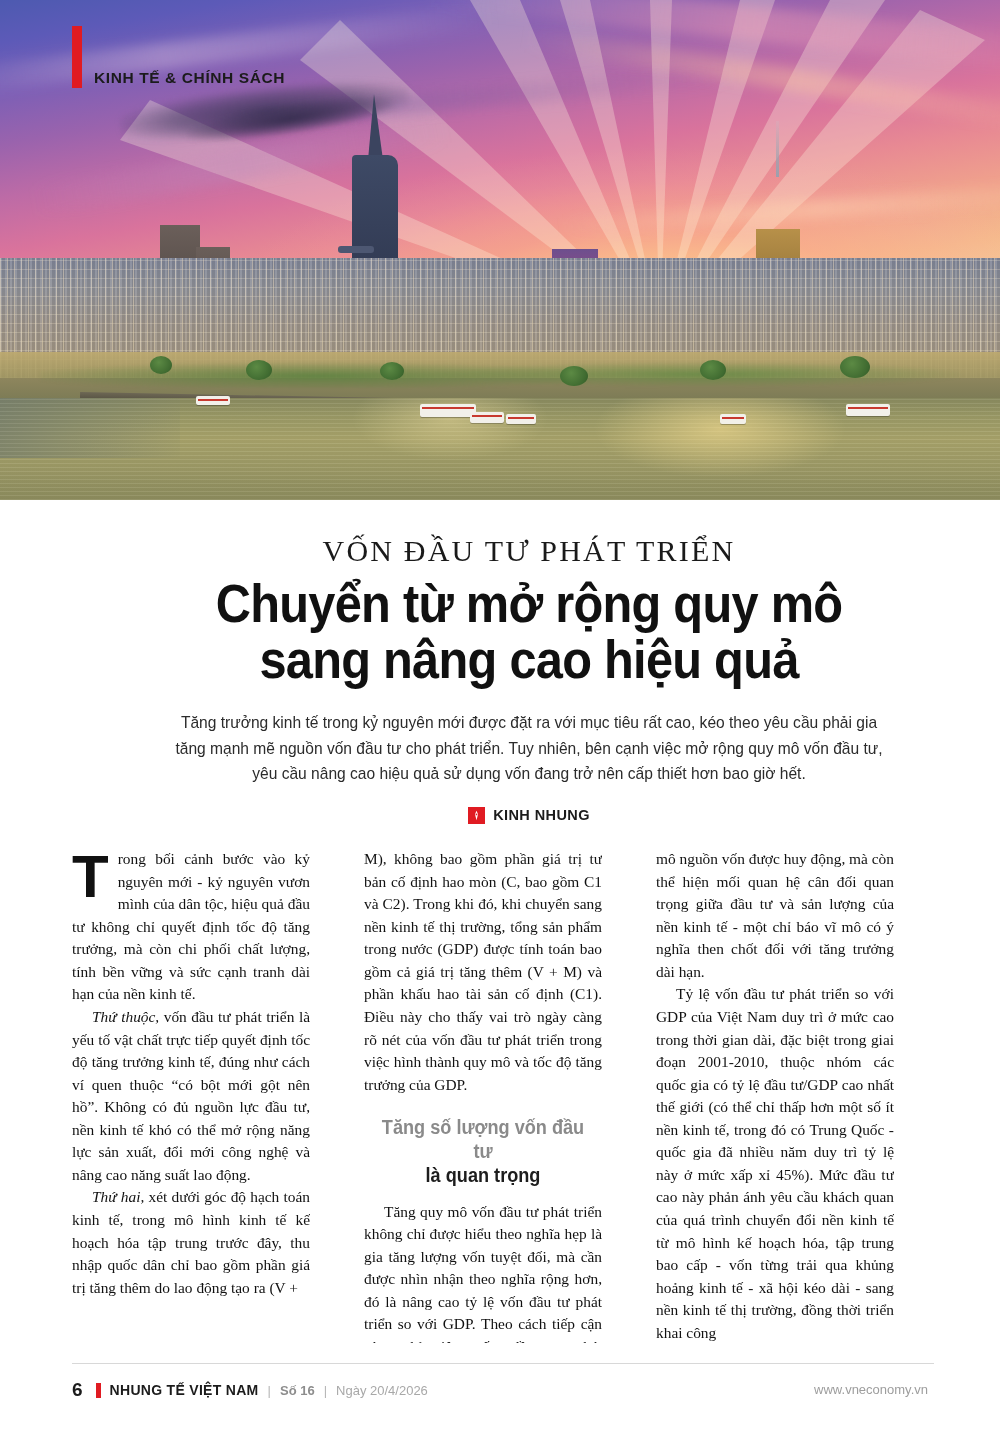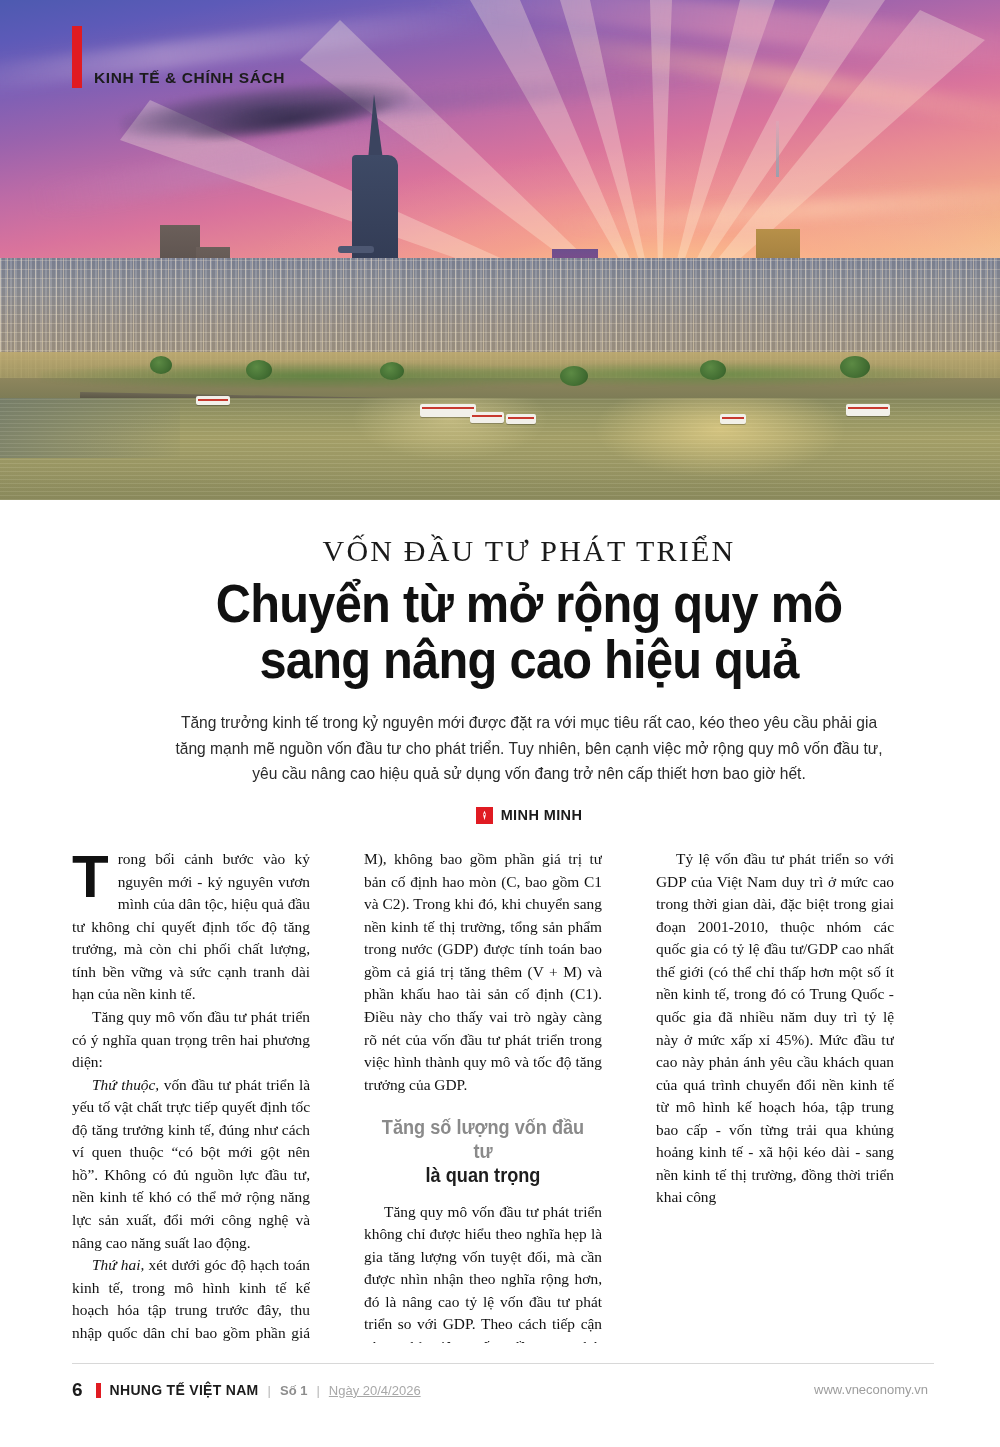--- a/index.html
+++ b/index.html
@@ -328,21 +328,21 @@
   .footer-left {
     position: absolute; left: 72px; top: 16px;
     display: flex; align-items: center; gap: 9px;
     font-family: "Liberation Sans", sans-serif;
   }
   .pagenum { font-weight: 700; font-size: 19px; color: #1b1b1b; }
   .foot-bar { width: 5px; height: 15px; background: #e01b22; margin-left: 4px; }
   .foot-brand { font-weight: 700; font-size: 14px; letter-spacing: .3px; color: #1b1b1b; }
   .foot-sep { color: #b6b6b6; font-size: 13px; }
   .foot-issue { font-weight: 700; font-size: 13px; color: #8d8d8d; }
-  .foot-date { font-size: 13px; color: #a8a8a8; text-decoration: underline; }
+  .foot-date { font-size: 13px; color: #a8a8a8; }
   .footer-right {
     position: absolute; right: 72px; top: 19px;
     font-family: "Liberation Sans", sans-serif;
     font-size: 13px;
     color: #9d9d9d;
   }
 </style>
 </head>
 <body>
 
@@ -458,55 +458,55 @@
       <span class="hl-line">sang nâng cao hiệu quả</span>
     </h1>
     <div class="deck">Tăng trưởng kinh tế trong kỷ nguyên mới được đặt ra với mục tiêu rất cao, kéo theo yêu cầu phải gia tăng mạnh mẽ nguồn vốn đầu tư cho phát triển. Tuy nhiên, bên cạnh việc mở rộng quy mô vốn đầu tư, yêu cầu nâng cao hiệu quả sử dụng vốn đang trở nên cấp thiết hơn bao giờ hết.</div>
     <div class="byline">
       <span class="byline-icon">
         <svg width="11" height="11" viewBox="0 0 11 11" aria-hidden="true">
           <path d="M5.5 0.8 L7 4.2 L5.5 10.2 L4 4.2 Z" fill="#ffffff"></path>
           <circle cx="5.5" cy="4.4" r="0.9" fill="#e01b22"></circle>
         </svg>
       </span>
-      <span class="byline-name">MINH MINH</span>
+      <span class="byline-name">KINH NHUNG</span>
     </div>
   </div>
 
   <div class="columns">
 
     <div class="col">
       <p class="dropcap-para"><span class="dropcap">T</span><span>rong bối cảnh bước vào kỷ nguyên mới - kỷ nguyên vươn mình của dân tộc, hiệu quả đầu tư không chỉ quyết định tốc độ tăng trưởng, mà còn chi phối chất lượng, tính bền vững và sức cạnh tranh dài hạn của nền kinh tế.</span></p>
-      <p><span>Tăng quy mô vốn đầu tư phát triển có ý nghĩa quan trọng trên hai phương diện:</span></p>
       <p><em>Thứ thuộc,</em><span> vốn đầu tư phát triển là yếu tố vật chất trực tiếp quyết định tốc độ tăng trưởng kinh tế, đúng như cách ví quen thuộc “có bột mới gột nên hồ”. Không có đủ nguồn lực đầu tư, nền kinh tế khó có thể mở rộng năng lực sản xuất, đổi mới công nghệ và nâng cao năng suất lao động.</span></p>
       <p><em>Thứ hai,</em><span> xét dưới góc độ hạch toán kinh tế, trong mô hình kinh tế kế hoạch hóa tập trung trước đây, thu nhập quốc dân chỉ bao gồm phần giá trị tăng thêm do lao động tạo ra (V +</span></p>
     </div>
 
     <div class="col">
       <p class="noindent"><span>M), không bao gồm phần giá trị tư bản cố định hao mòn (C, bao gồm C1 và C2). Trong khi đó, khi chuyển sang nền kinh tế thị trường, tổng sản phẩm trong nước (GDP) được tính toán bao gồm cả giá trị tăng thêm (V + M) và phần khấu hao tài sản cố định (C1). Điều này cho thấy vai trò ngày càng rõ nét của vốn đầu tư phát triển trong việc hình thành quy mô và tốc độ tăng trưởng của GDP.</span></p>
       <div class="subhead">
         <span class="sh1">Tăng số lượng vốn đầu tư</span>
         <span class="sh2">là quan trọng</span>
       </div>
       <p><span>Tăng quy mô vốn đầu tư phát triển không chỉ được hiểu theo nghĩa hẹp là gia tăng lượng vốn tuyệt đối, mà cần được nhìn nhận theo nghĩa rộng hơn, đó là nâng cao tỷ lệ vốn đầu tư phát triển so với GDP. Theo cách tiếp cận này, chỉ tiêu vốn đầu tư phát triển/GDP không chỉ phản ánh quy</span></p>
     </div>
 
     <div class="col">
+      <p class="noindent"><span>mô nguồn vốn được huy động, mà còn thể hiện mối quan hệ cân đối quan trọng giữa đầu tư và sản lượng của nền kinh tế - một chỉ báo vĩ mô có ý nghĩa then chốt đối với tăng trưởng dài hạn.</span></p>
       <p><span>Tỷ lệ vốn đầu tư phát triển so với GDP của Việt Nam duy trì ở mức cao trong thời gian dài, đặc biệt trong giai đoạn 2001-2010, thuộc nhóm các quốc gia có tỷ lệ đầu tư/GDP cao nhất thế giới (có thể chỉ thấp hơn một số ít nền kinh tế, trong đó có Trung Quốc - quốc gia đã nhiều năm duy trì tỷ lệ này ở mức xấp xỉ 45%). Mức đầu tư cao này phản ánh yêu cầu khách quan của quá trình chuyển đổi nền kinh tế từ mô hình kế hoạch hóa, tập trung bao cấp - vốn từng trải qua khủng hoảng kinh tế - xã hội kéo dài - sang nền kinh tế thị trường, đồng thời triển khai công</span></p>
     </div>
 
   </div>
 
   <div class="footer">
     <div class="footer-rule"></div>
     <div class="footer-left">
       <span class="pagenum">6</span>
       <span class="foot-bar"></span>
       <span class="foot-brand">NHUNG TẾ VIỆT NAM</span>
       <span class="foot-sep">|</span>
-      <span class="foot-issue">Số 1</span>
+      <span class="foot-issue">Số 16</span>
       <span class="foot-sep">|</span>
       <span class="foot-date">Ngày 20/4/2026</span>
     </div>
     <div class="footer-right">www.vneconomy.vn</div>
   </div>
 
 </div>
 
 </body></html>

